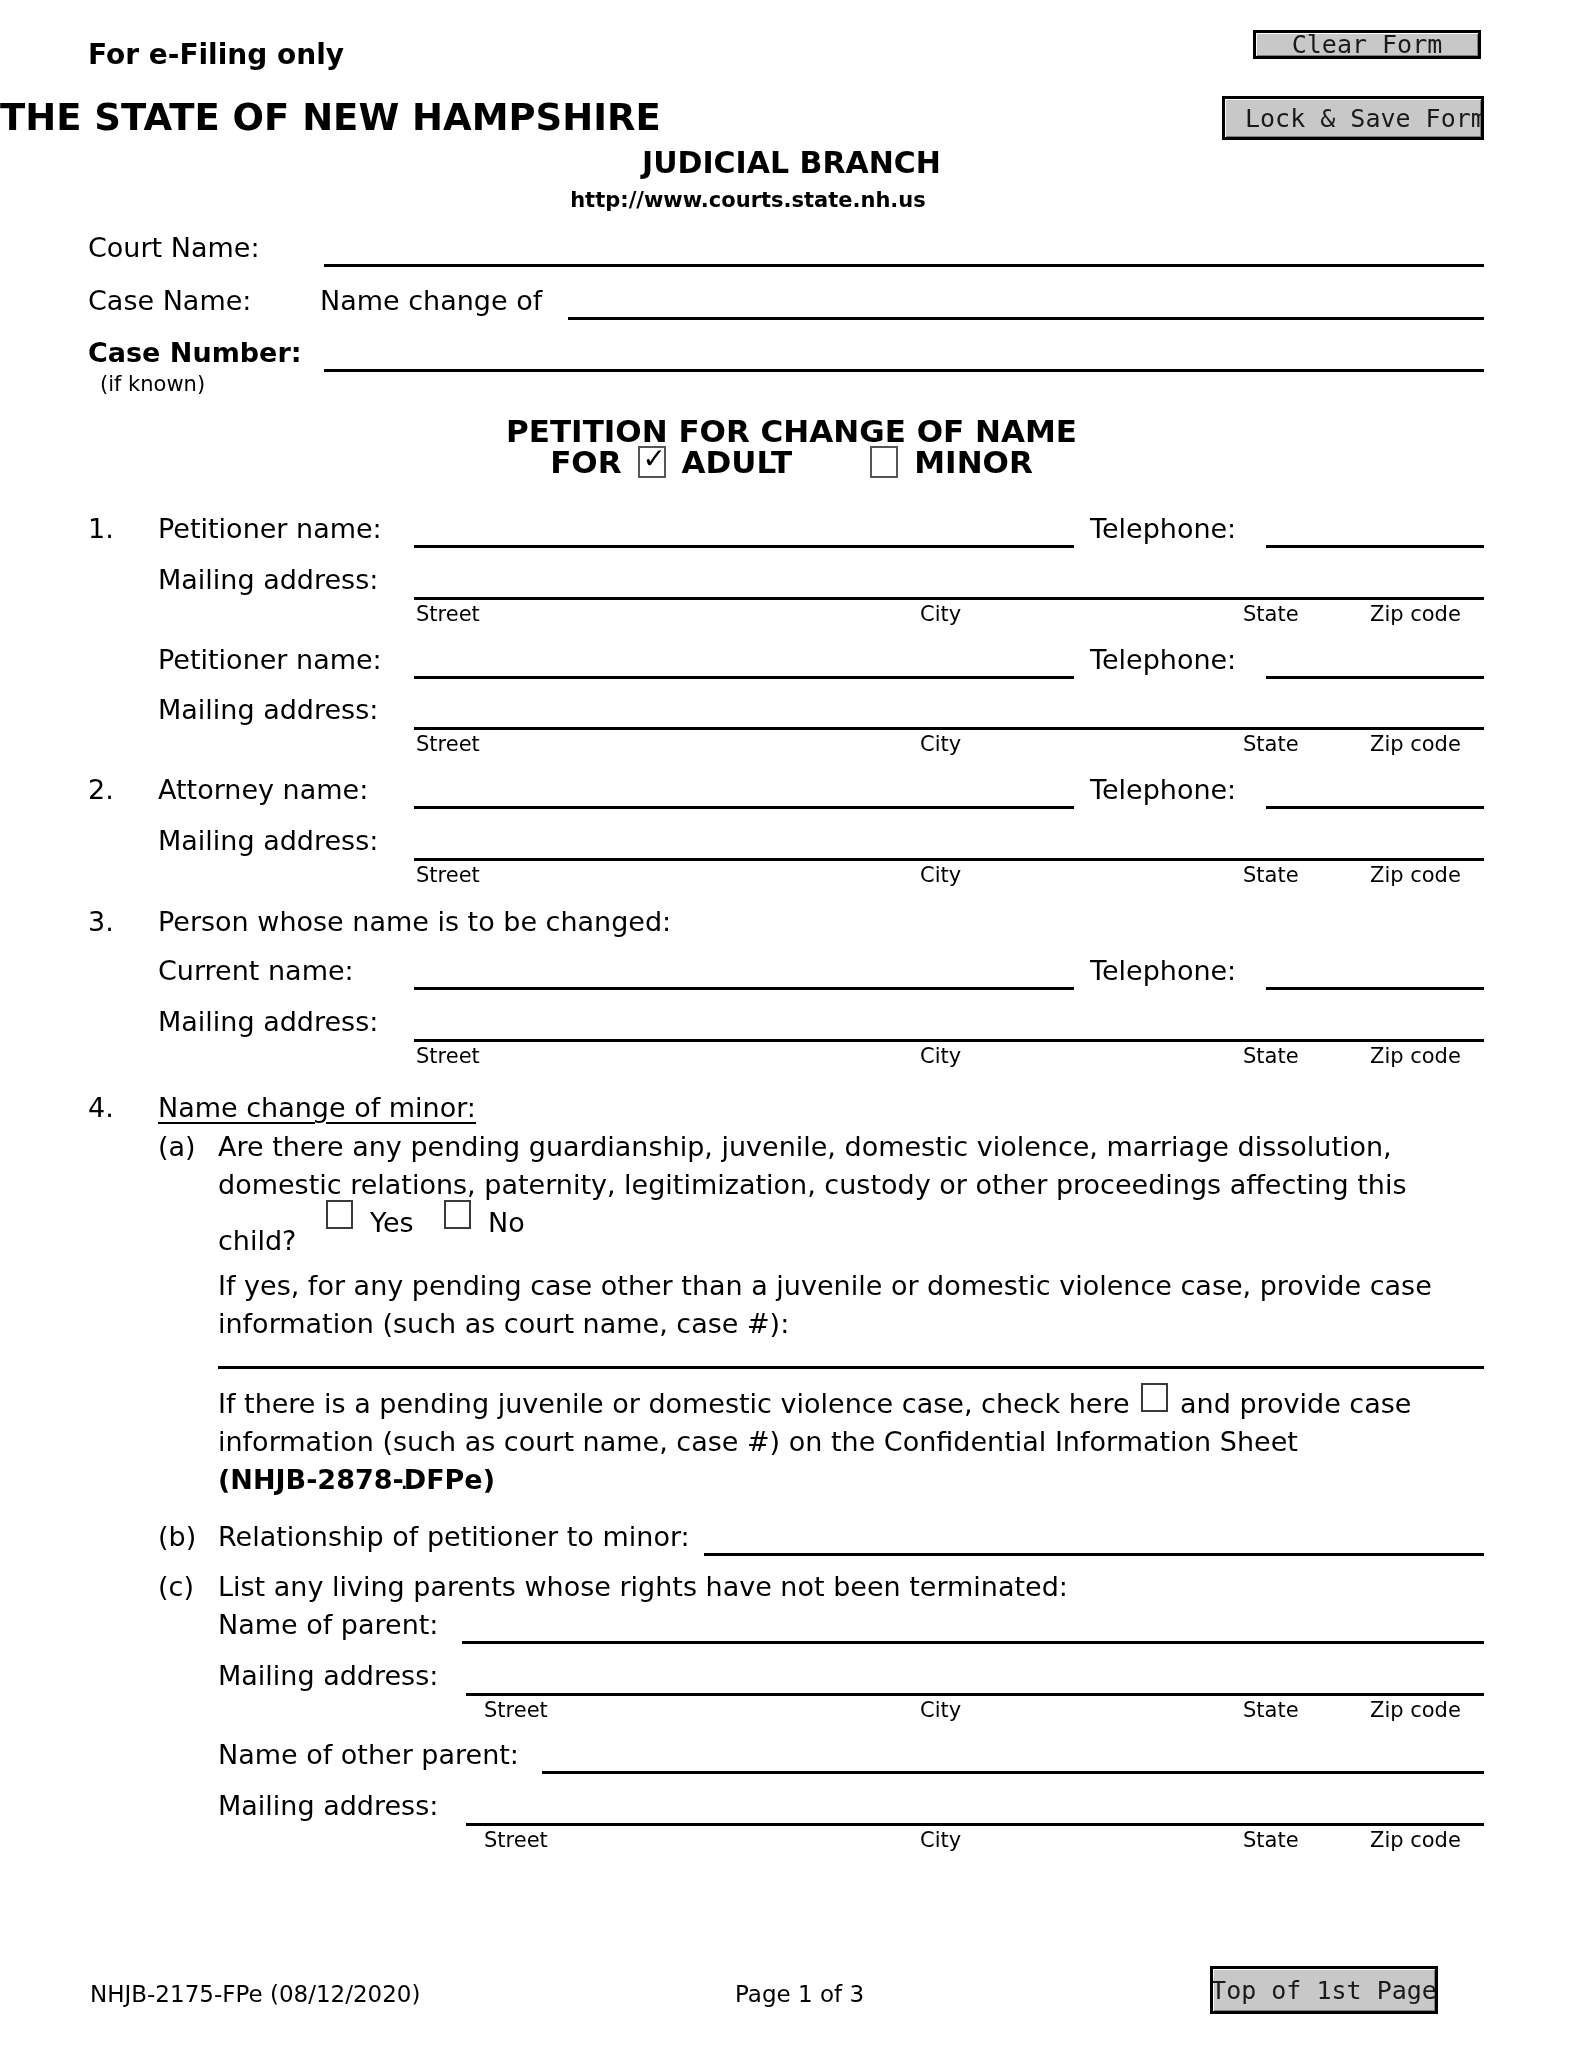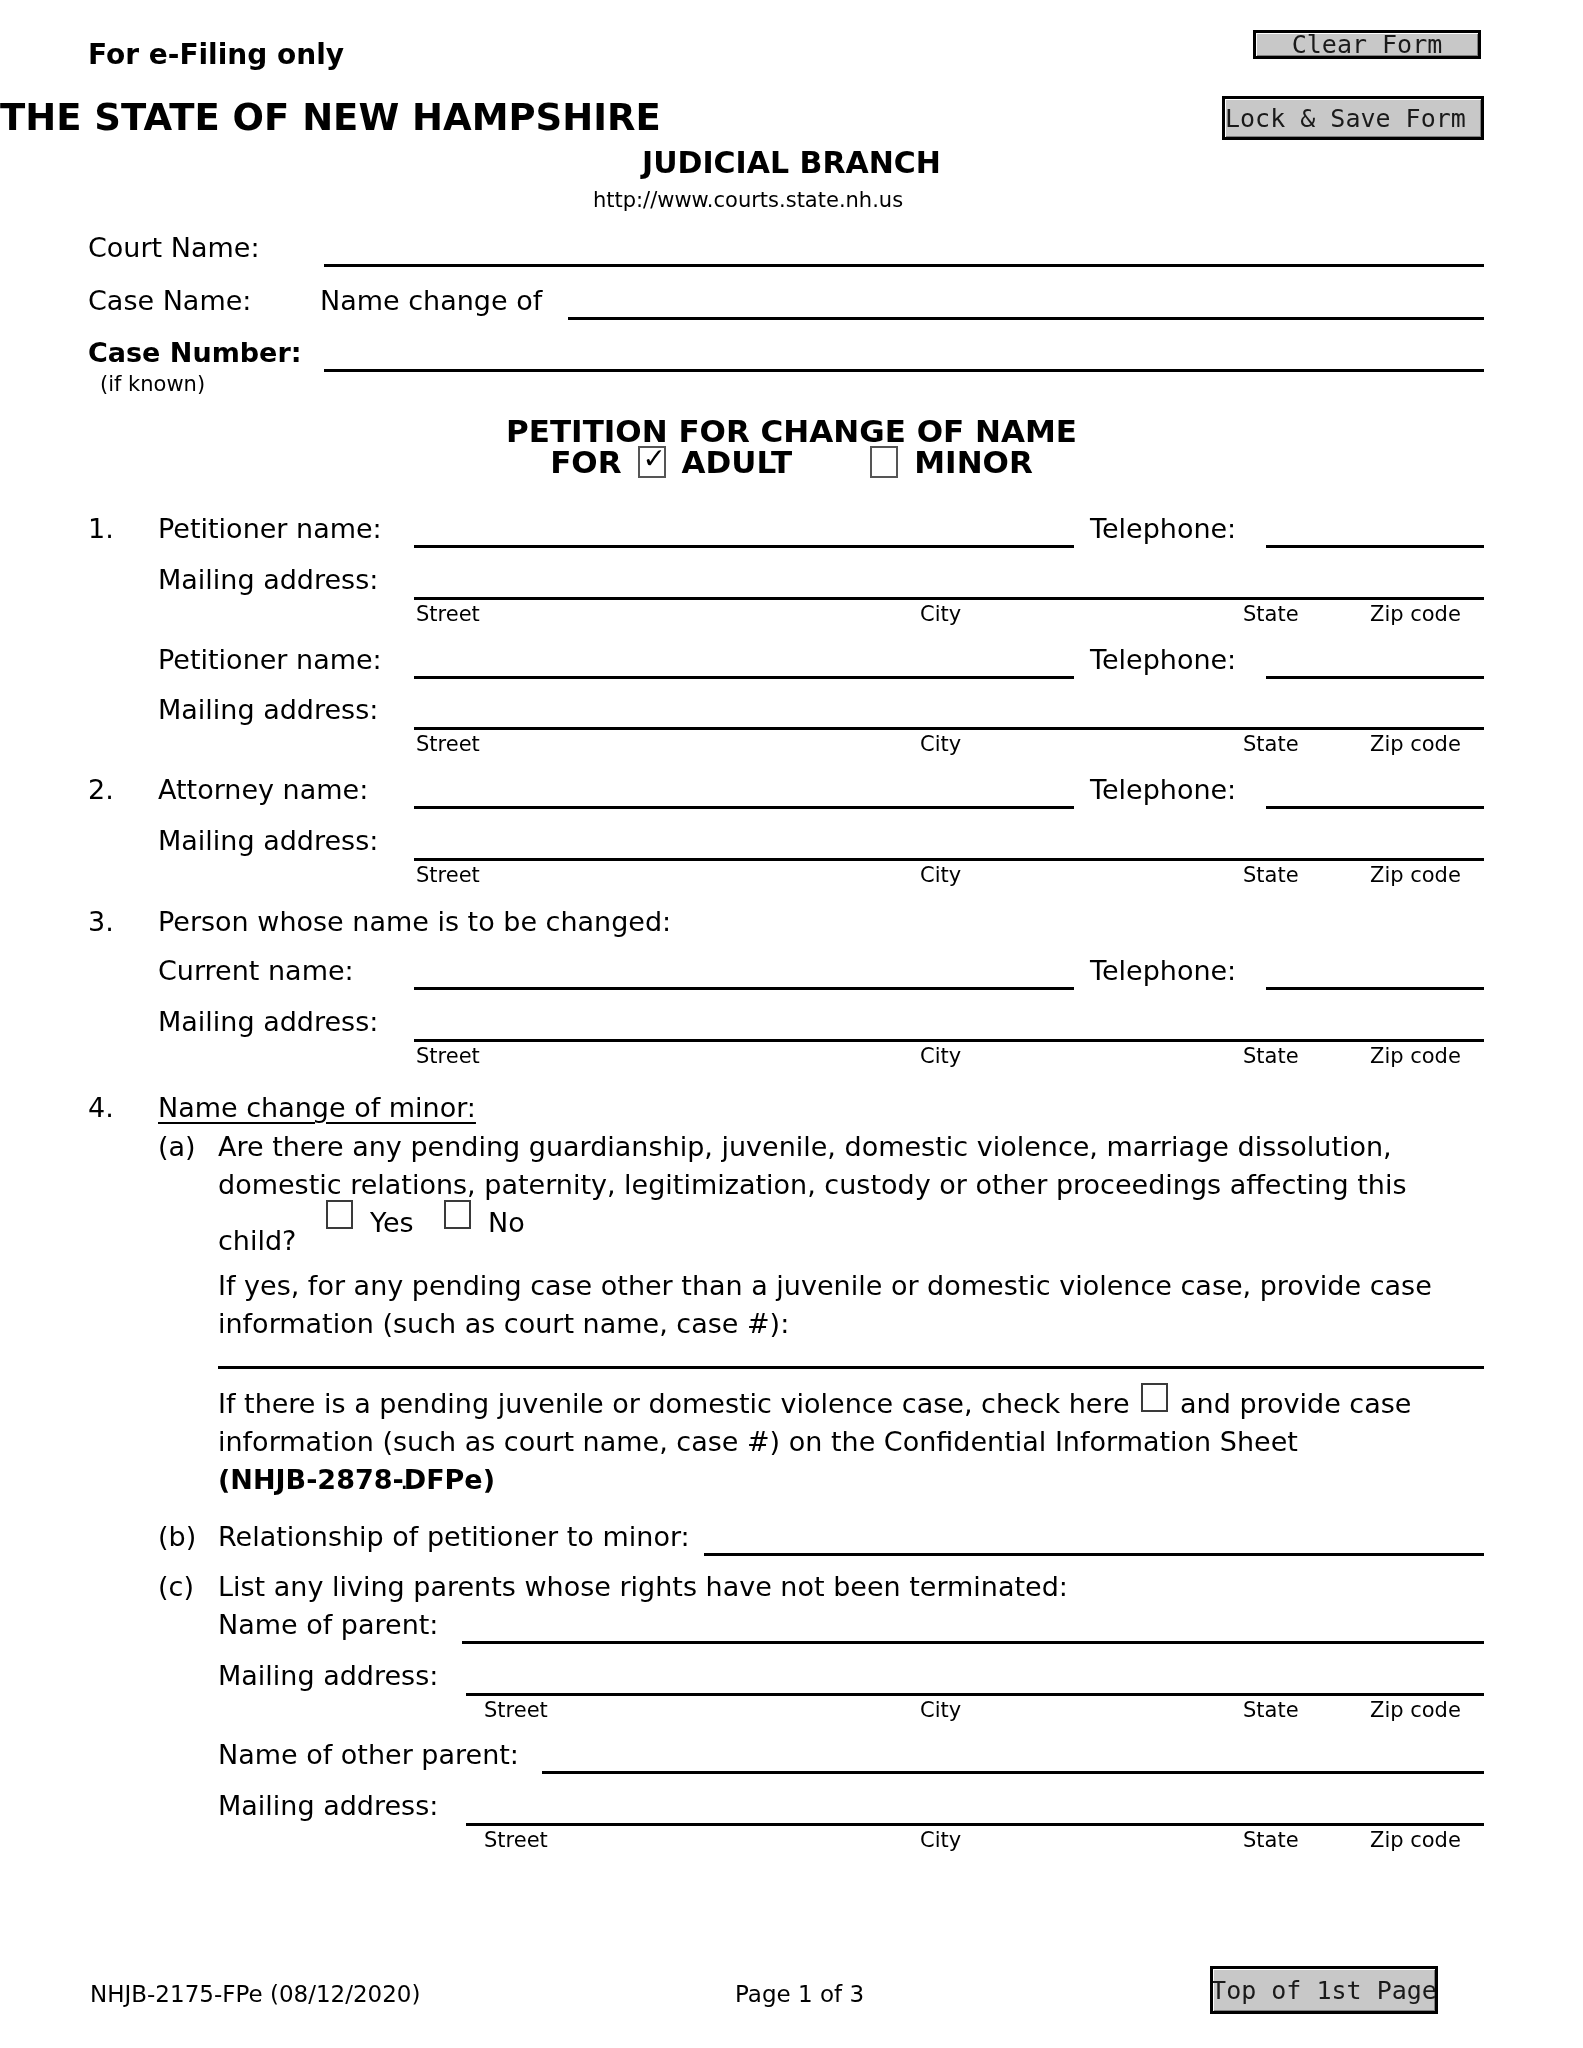--- a/index.html
+++ b/index.html
@@ -67,42 +67,42 @@
     text-align: center;
     font-size: 30px;
     font-weight: bold;
   }
   .title-url {
     position: absolute;
     left: 0; top: 188px;
     width: 1496px;
     text-align: center;
     font-size: 21px;
-    font-weight: normal;
+    font-weight: bold;
   }
 
   
   .btn {
     position: absolute;
     background: #c8c8c8;
     border: 3px solid #000;
     font-family: "DejaVu Sans Mono", monospace;
     font-size: 25px;
     color: #1a1a1a;
     display: flex;
     align-items: center;
     justify-content: center;
     overflow: hidden;
     box-shadow: inset 1px 1px 0 #ffffff, inset -1px -1px 0 #808080;
     white-space: nowrap;
     cursor: pointer;
   }
   .btn.clear   { left: 1253px; top: 30px;  width: 228px; height: 29px; }
   .btn.lock    { left: 1222px; top: 96px;  width: 262px; height: 44px;
-                 justify-content: flex-start; padding-left: 0; }
+                 justify-content: flex-start; padding-left: 20px; }
   .btn.topof   { left: 1210px; top: 1966px; width: 228px; height: 48px; }
 
   
   .pet-title {
     position: absolute;
     left: 0; top: 405px;
     width: 1583px;
     text-align: center;
     font-size: 31px;
     font-weight: bold;

